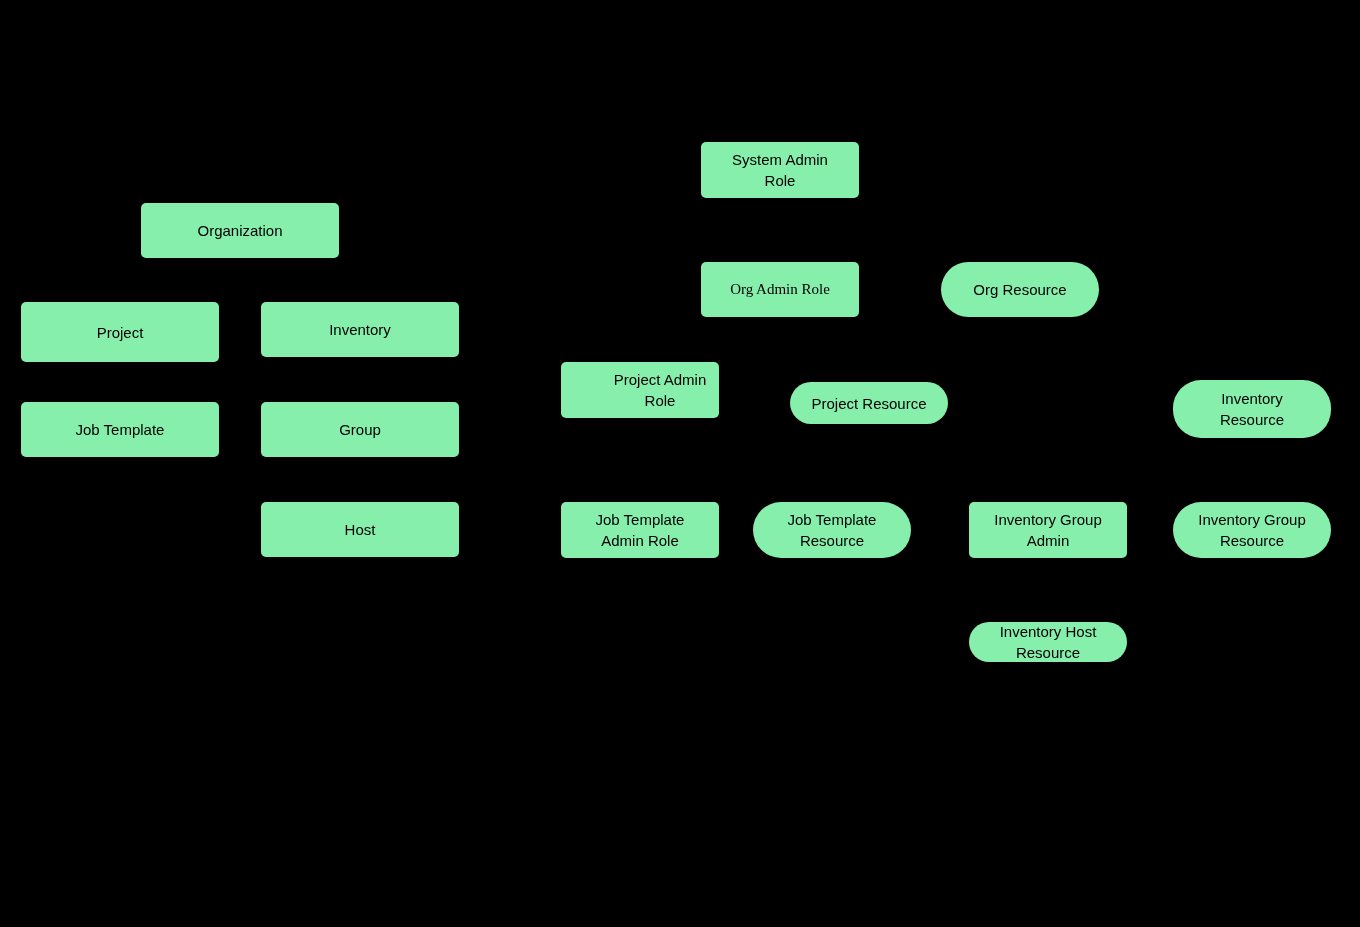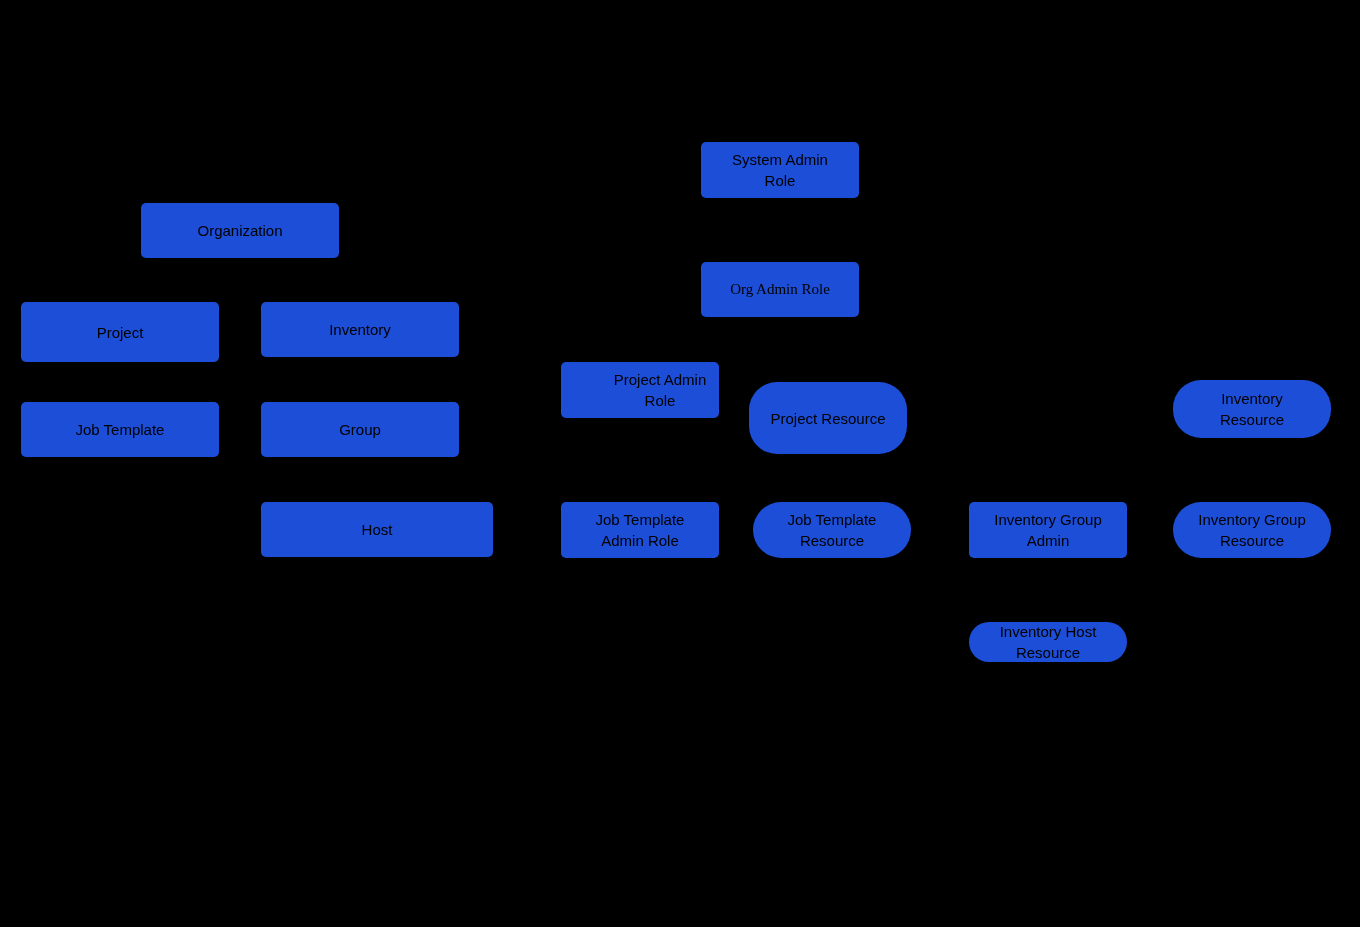--- a/index.html
+++ b/index.html
@@ -10,21 +10,21 @@
   }
   .canvas {
     position: relative;
     width: 1360px;
     height: 927px;
     background: #000000;
     overflow: hidden;
   }
   .node {
     position: absolute;
-    background: #1d4ed8;
+    background: #86efac;
     color: #000000;
     display: flex;
     align-items: center;
     justify-content: center;
     box-sizing: border-box;
     text-align: center;
   }
   .node.rect {
     border-radius: 5px;
   }
@@ -57,40 +57,43 @@
   </div>
 
   <div class="node rect" style="left:21px; top:402px; width:198px; height:55px;">
     <span class="label">Job Template</span>
   </div>
 
   <div class="node rect" style="left:261px; top:402px; width:198px; height:55px;align-items:center;">
     <span class="label">Group</span>
   </div>
 
-  <div class="node rect" style="left:261px; top:502px; width:232px; height:55px;">
+  <div class="node rect" style="left:261px; top:502px; width:198px; height:55px;">
     <span class="label">Host</span>
   </div>
 
   <div class="node rect" style="left:701px; top:142px; width:158px; height:56px;">
     <span class="label">System Admin
 Role</span>
   </div>
 
   <div class="node rect" style="left:701px; top:262px; width:158px; height:55px;font-family:Liberation Serif, serif;">
     <span class="label">Org Admin Role</span>
   </div>
 
+  <div class="node stadium" style="left:941px; top:262px; width:158px; height:55px;">
+    <span class="label">Org Resource</span>
+  </div>
 
   <div class="node rect" style="left:561px; top:362px; width:158px; height:56px;padding-left:40px;">
     <span class="label">Project Admin
 Role</span>
   </div>
 
-  <div class="node stadium" style="left:749px; top:382px; width:158px; height:72px;">
+  <div class="node stadium" style="left:790px; top:382px; width:158px; height:42px;">
     <span class="label">Project Resource</span>
   </div>
 
 
   <div class="node stadium" style="left:1173px; top:380px; width:158px; height:58px;">
     <span class="label">Inventory
 Resource</span>
   </div>
 
   <div class="node rect" style="left:561px; top:502px; width:158px; height:56px;">

